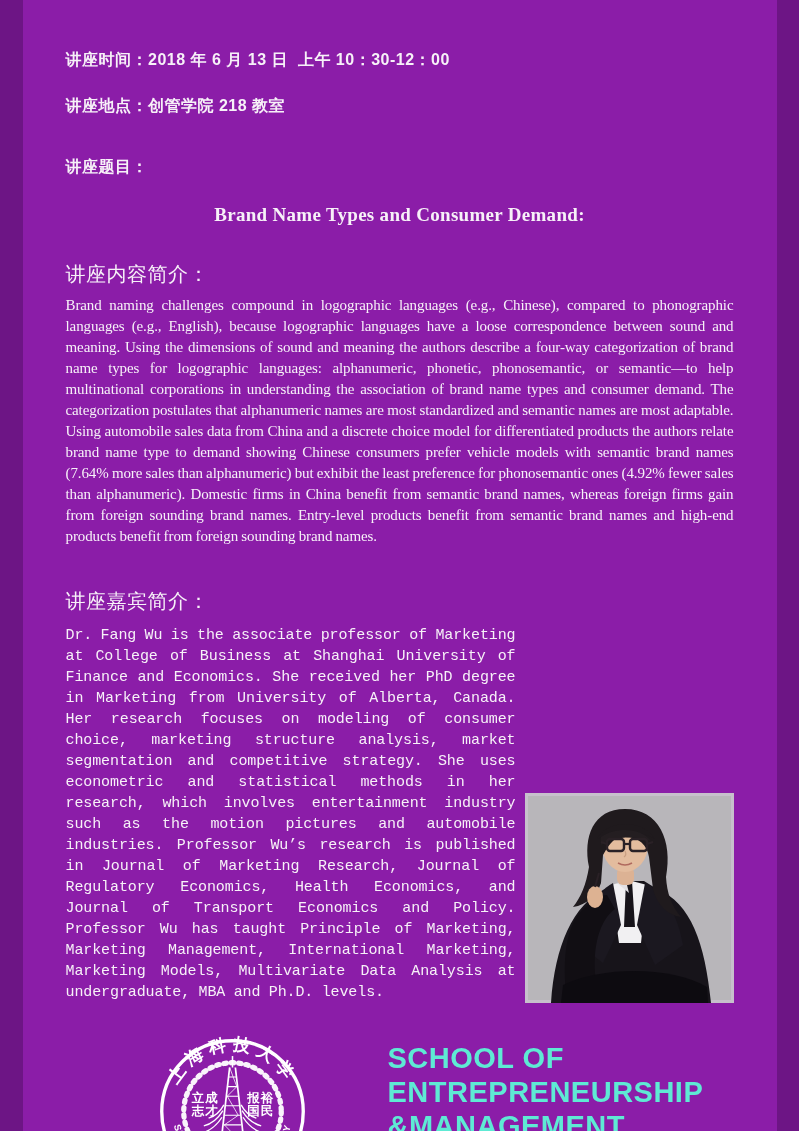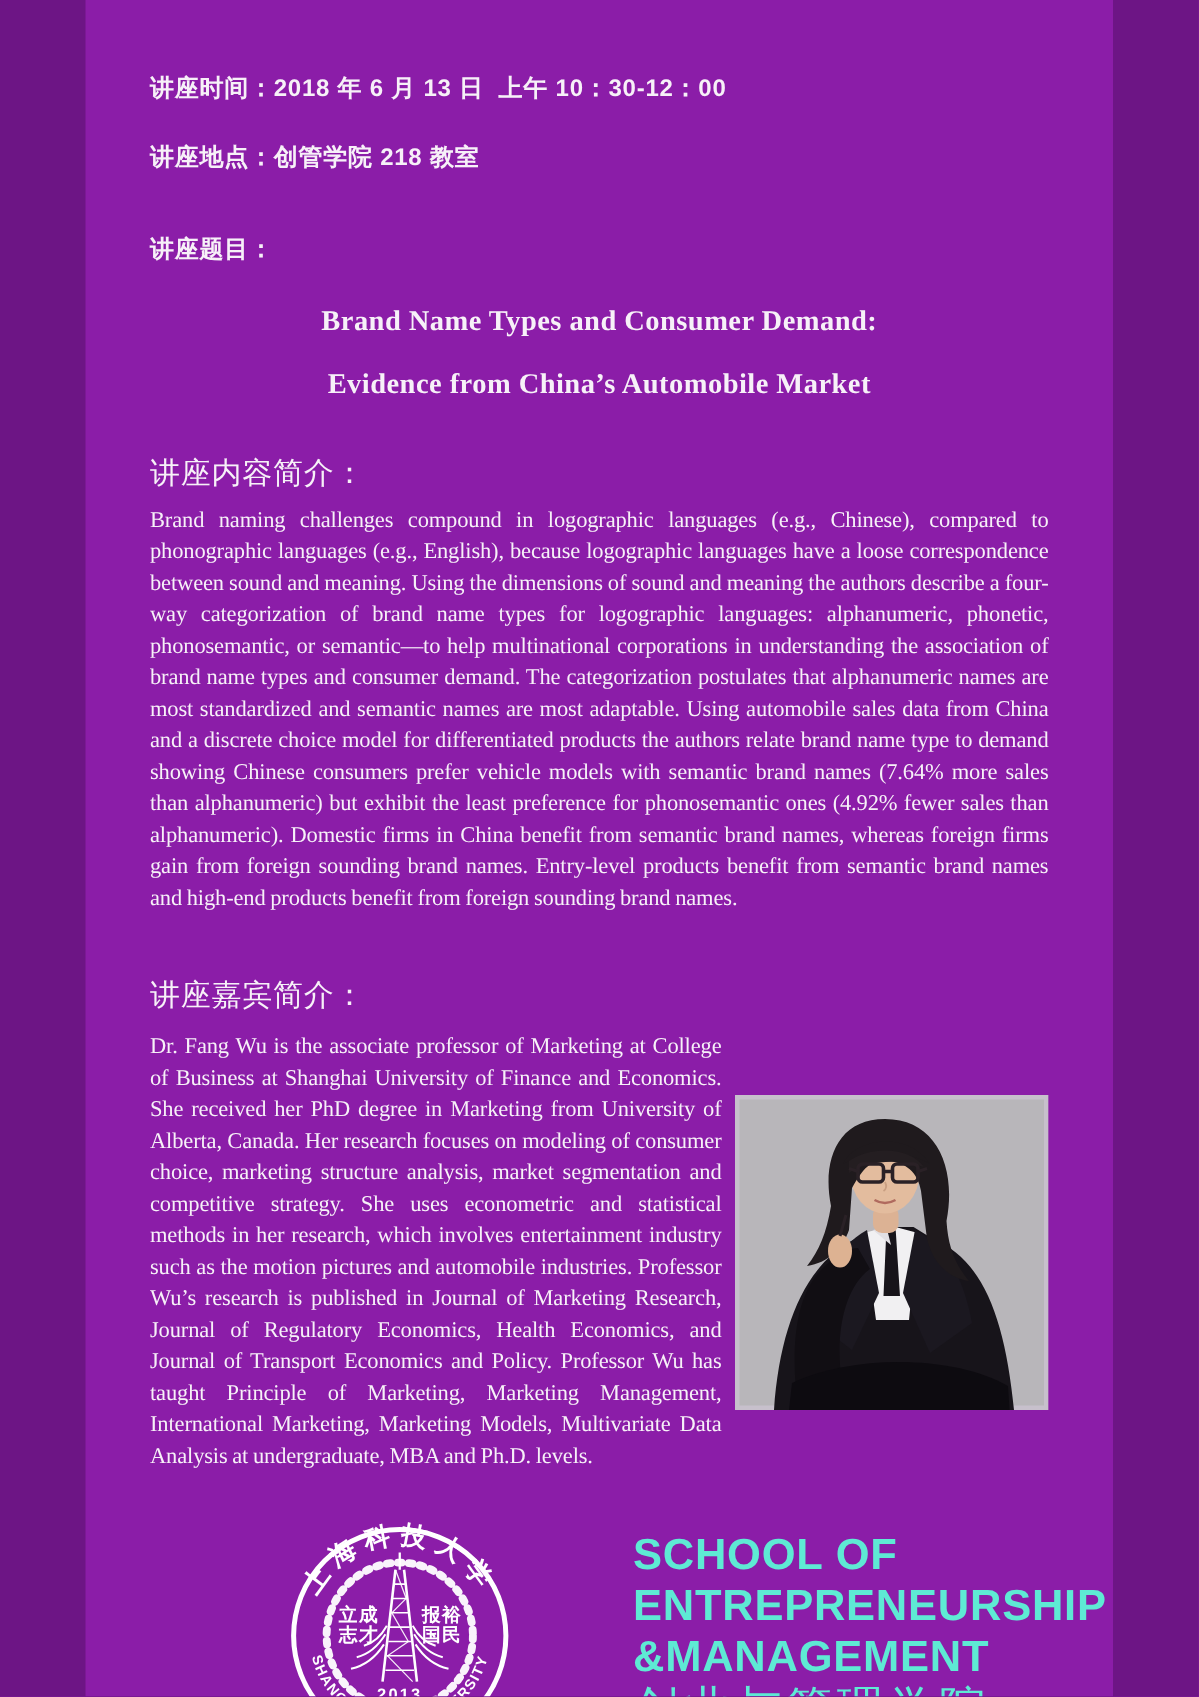--- a/index.html
+++ b/index.html
@@ -1,19 +1,19 @@
 <!DOCTYPE html>
 <html><head>
 <meta charset="utf-8">
 <style>
   * { margin:0; padding:0; box-sizing:border-box; }
   html,body { background:#6d1585; }
   .page {
     position:relative;
-    width:685px; height:1131px;
+    width:754px; height:1131px;
     margin:0 auto;
     background:#8B1DA8;
     color:#f7f1f8;
     overflow:hidden;
     font-family:"Liberation Serif", serif;
   }
   .content { padding:50px 43px 0 43px; }
 
   .meta {
     font-family:"Liberation Sans", sans-serif;
@@ -47,21 +47,22 @@
     font-size:15px; line-height:21px;
     text-align:justify;
     letter-spacing:-0.1px;
     word-spacing:-0.5px;
   }
 
   .spk-header { margin-top:44px; }
   .spk-row {
     margin-top:14px;
     display:flex;
-    align-items:center;
+    align-items:flex-end;
+    font-family:Liberation Mono, monospace;
   }
   .bio {
     flex:1;
     font-size:15px; line-height:21px;
     text-align:justify;
     letter-spacing:-0.1px;
     word-spacing:-0.5px;
     padding-right:9px;
   }
   .photo {
@@ -111,21 +112,20 @@
 <div class="page">
   <div class="content">
 
     <p class="meta meta-time"><span>讲座时间：</span><span>2018 年 6 月 13 日  上午 10：30-12：00</span></p>
 
     <p class="meta meta-place"><span>讲座地点：</span><span>创管学院 218 教室</span></p>
 
     <p class="meta meta-topic">讲座题目：</p>
 
     <h1 class="talk-title l1">Brand Name Types and Consumer Demand:</h1>
-    <h1 class="talk-title l2">Evidence from China’s Automobile Market</h1>
 
     <p class="sec-header abs-header">讲座内容简介：</p>
     <p class="abs-body">Brand naming challenges compound in logographic languages (e.g., Chinese), compared to phonographic languages (e.g., English), because logographic languages have a loose correspondence between sound and meaning. Using the dimensions of sound and meaning the authors describe a four-way categorization of brand name types for logographic languages: alphanumeric, phonetic, phonosemantic, or semantic—to help multinational corporations in understanding the association of brand name types and consumer demand. The categorization postulates that alphanumeric names are most standardized and semantic names are most adaptable. Using automobile sales data from China and a discrete choice model for differentiated products the authors relate brand name type to demand showing Chinese consumers prefer vehicle models with semantic brand names (7.64% more sales than alphanumeric) but exhibit the least preference for phonosemantic ones (4.92% fewer sales than alphanumeric). Domestic firms in China benefit from semantic brand names, whereas foreign firms gain from foreign sounding brand names. Entry-level products benefit from semantic brand names and high-end products benefit from foreign sounding brand names.</p>
 
     <p class="sec-header spk-header">讲座嘉宾简介：</p>
 
     <div class="spk-row">
       <p class="bio">Dr. Fang Wu is the associate professor of Marketing at College of Business at Shanghai University of Finance and Economics. She received her PhD degree in Marketing from University of Alberta, Canada. Her research focuses on modeling of consumer choice, marketing structure analysis, market segmentation and competitive strategy. She uses econometric and statistical methods in her research, which involves entertainment industry such as the motion pictures and automobile industries. Professor Wu’s research is published in Journal of Marketing Research, Journal of Regulatory Economics, Health Economics, and Journal of Transport Economics and Policy. Professor Wu has taught Principle of Marketing, Marketing Management, International Marketing, Marketing Models, Multivariate Data Analysis at undergraduate, MBA and Ph.D. levels.</p>
       <div class="photo">
         <svg width="209" height="210" viewBox="0 0 209 210">

